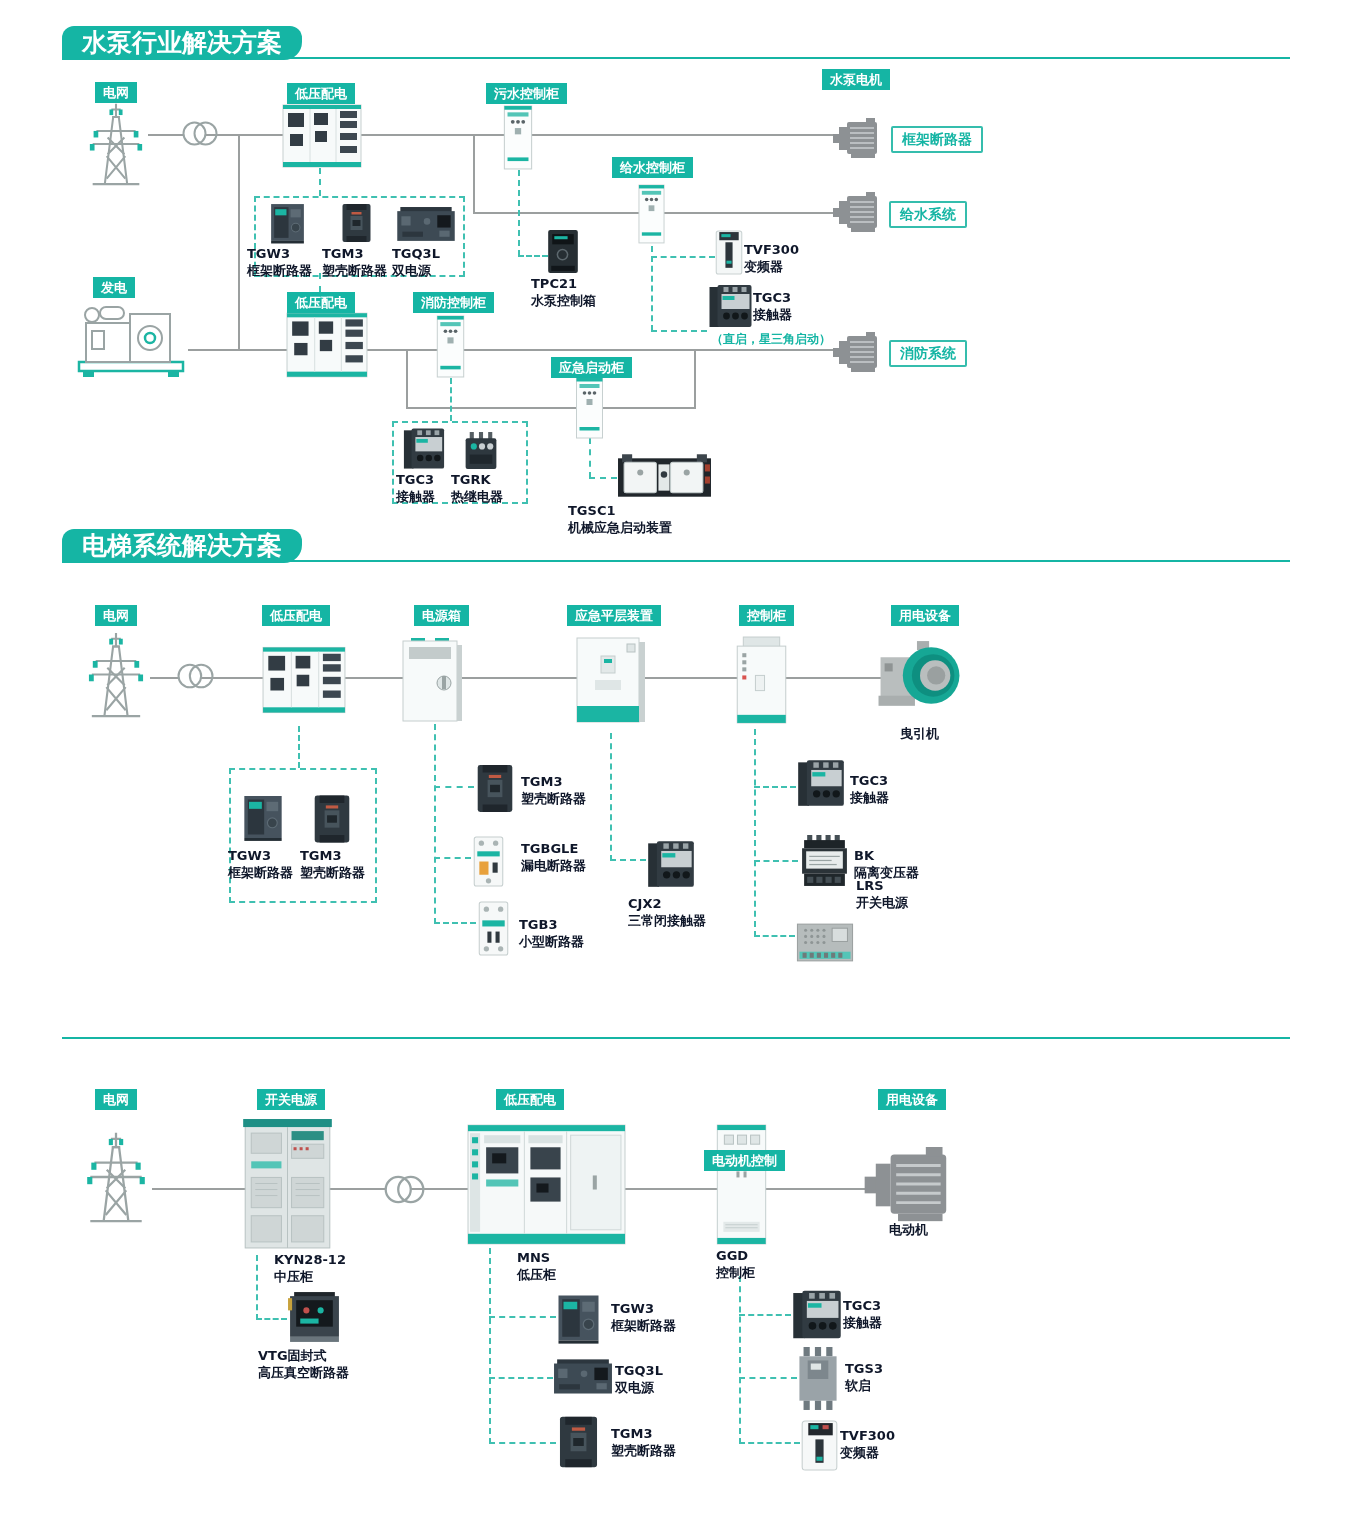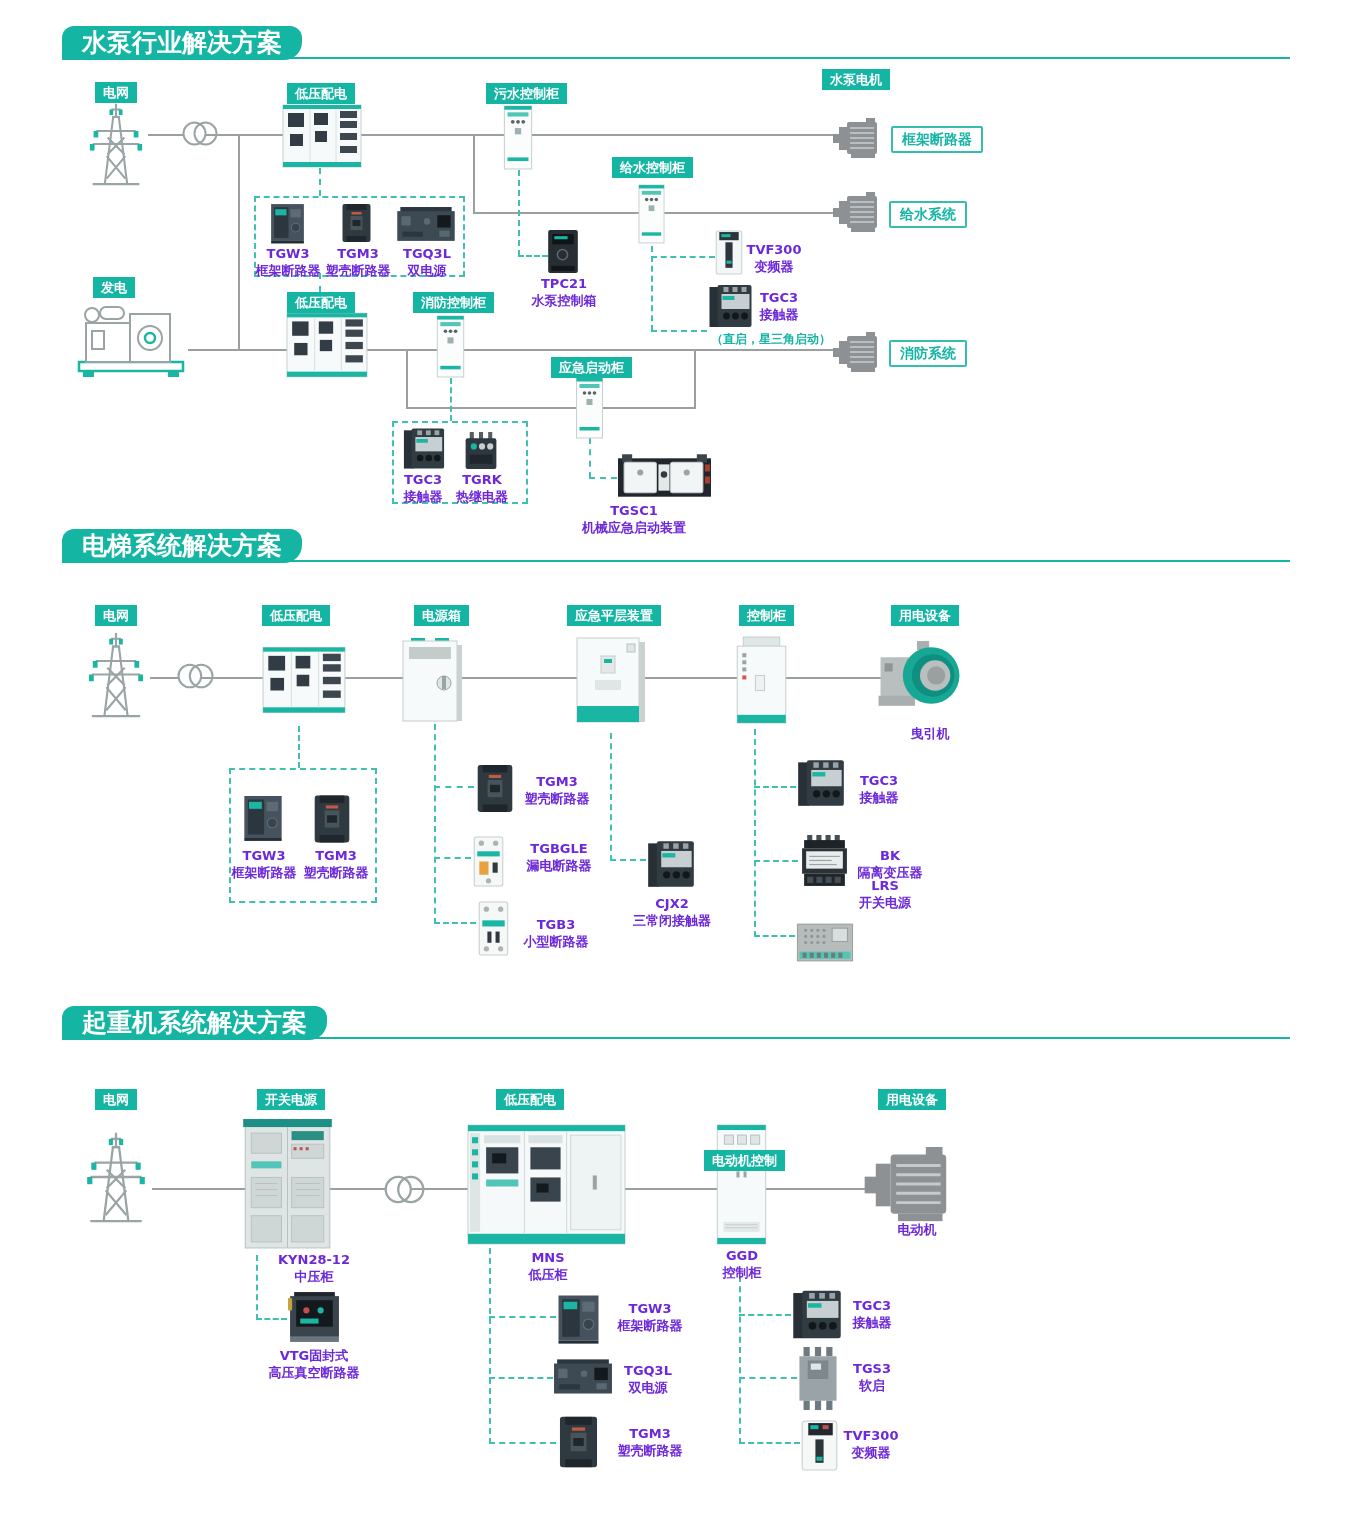--- a/index.html
+++ b/index.html
@@ -12,21 +12,21 @@
   .nl{position:absolute;background:#15b5a4;color:#fff;font-size:13px;font-weight:bold;
     line-height:21px;height:21px;padding:0 8px;white-space:nowrap;z-index:4}
   .sys{position:absolute;border:2px solid #35bdad;background:#fff;color:#15b5a4;
     font-size:14px;font-weight:bold;line-height:23px;height:23px;padding:0 9px;
     white-space:nowrap;border-radius:2px;z-index:4}
   .sl{position:absolute;background:#9b9f9f;z-index:1}
   .dh{position:absolute;border-top:2px dashed #3fc0b1;height:0;z-index:1}
   .dv{position:absolute;border-left:2px dashed #3fc0b1;width:0;z-index:1}
   .dbox{position:absolute;border:2px dashed #3fc0b1;z-index:1}
   .dev{position:absolute;z-index:3}
-  .pl{position:absolute;color:#6d28d9;font-size:13px;font-weight:bold;text-align:center;
+  .pl{position:absolute;color:#0f172a;font-size:13px;font-weight:bold;text-align:left;
     line-height:1.3;z-index:4}
   .note{position:absolute;color:#15b5a4;font-size:12px;font-weight:bold;white-space:nowrap;z-index:4}
 </style>
 </head>
 <body>
 
 <div class="canvas">
 
 <svg width="0" height="0" style="position:absolute">
 <defs>
@@ -644,21 +644,20 @@
 </div>
 <svg class="dev" style="left:795px;top:918px;width:60px;height:49px">
       <use href="#lrs" width="100%" height="100%"></use>
     </svg>
 <div class="pl" style="left:856px;top:878px;width:58px">
   <div>LRS</div>
   <div>开关电源</div>
 </div>
 
 <div class="hrule" style="left:62px;top:1037px;width:1228px"></div>
-<div class="banner" style="left:62px;top:1006px">起重机系统解决方案</div>
 
 <div class="sl" style="left:152px;top:1188px;width:716px;height:2px"></div>
 
 <div class="dv" style="left:256px;top:1255px;height:65px"></div>
 <div class="dh" style="left:256px;top:1318px;width:31px"></div>
 <div class="dv" style="left:489px;top:1248px;height:196px"></div>
 <div class="dh" style="left:489px;top:1316px;width:67px"></div>
 <div class="dh" style="left:489px;top:1377px;width:64px"></div>
 <div class="dh" style="left:489px;top:1442px;width:67px"></div>
 <div class="dv" style="left:739px;top:1276px;height:168px"></div>

